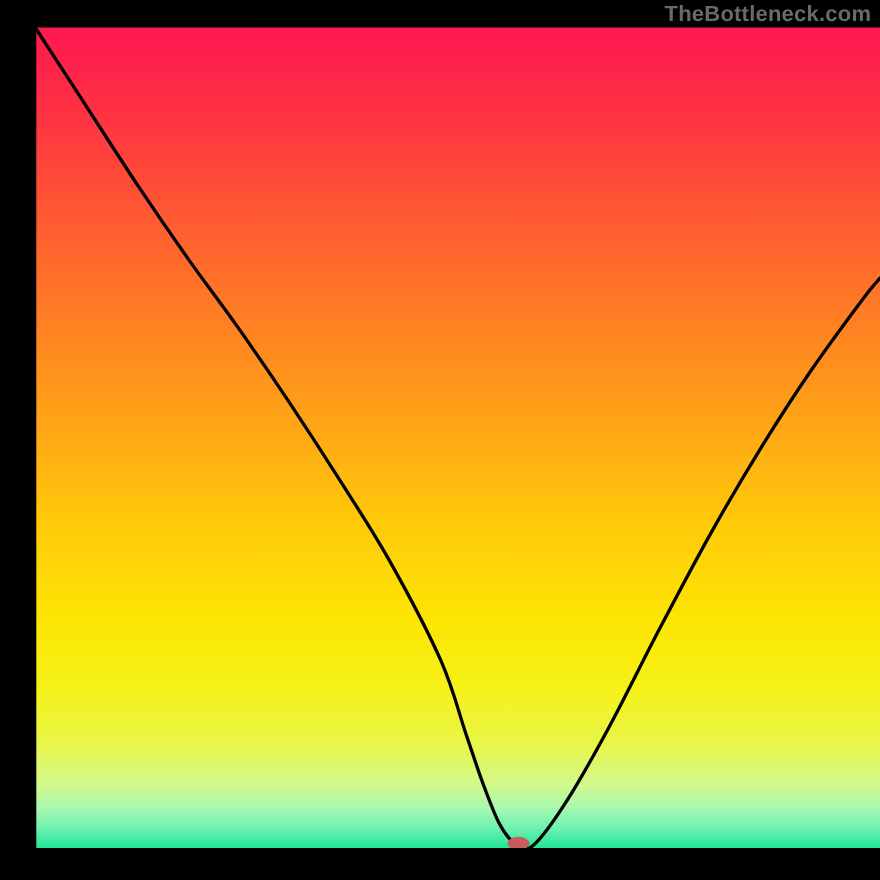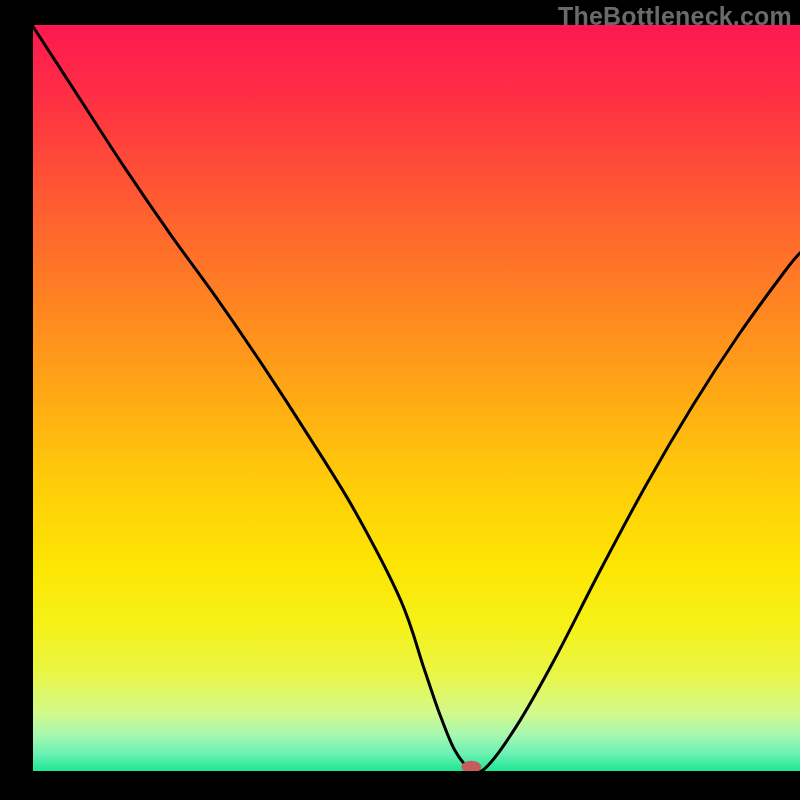--- a/index.html
+++ b/index.html
@@ -13,21 +13,21 @@
   .chart-container {
     position: relative;
     width: 800px;
     height: 800px;
   }
   .attribution {
     position: absolute;
     top: 2px;
     right: 8px;
     font-family: Arial, Helvetica, sans-serif;
-    font-size: 25px;
+    font-size: 20px;
     font-weight: bold;
     color: #6a6a6a;
     letter-spacing: 0.2px;
     z-index: 10;
   }
   svg {
     display: block;
   }
 </style>
 </head>

